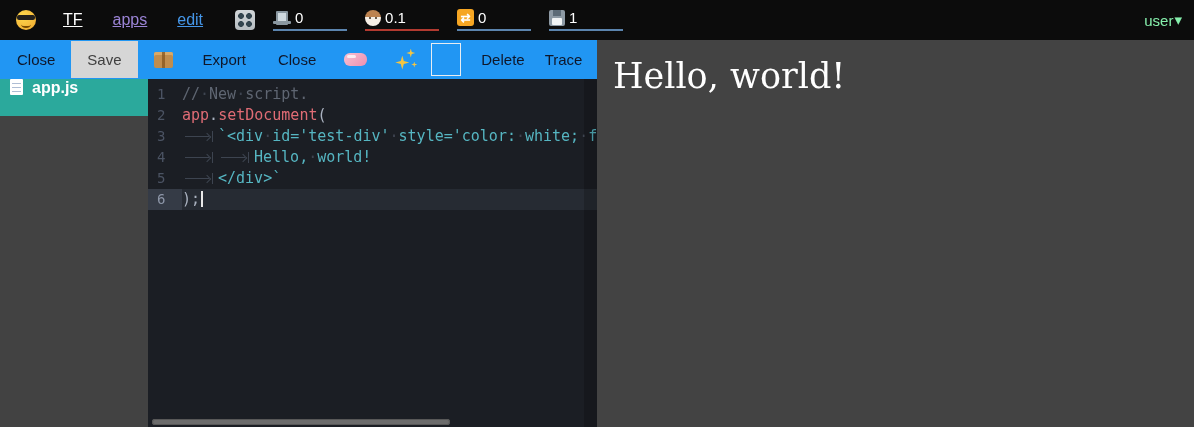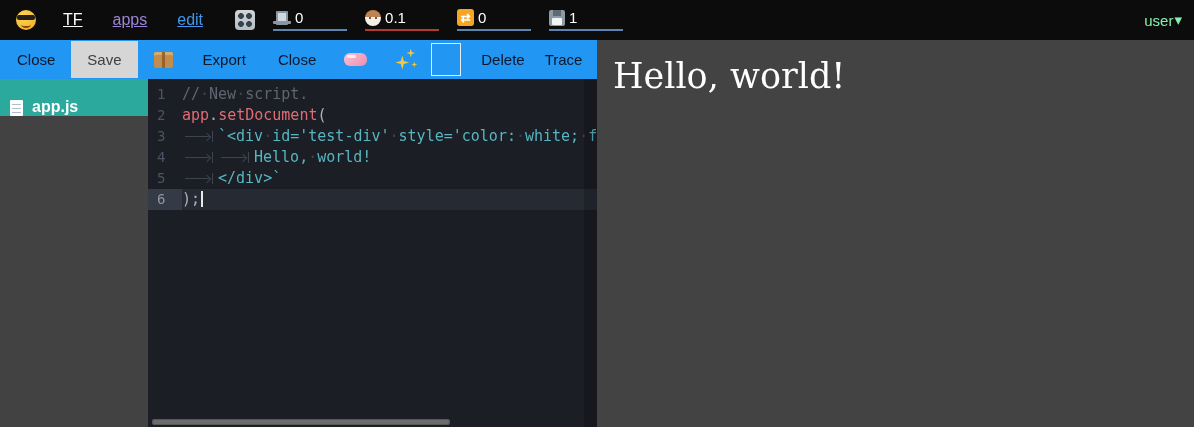--- a/index.html
+++ b/index.html
@@ -79,21 +79,21 @@
   
   .workspace { display:flex; flex:1 1 auto; min-height:0; }
 
   
   .sidebar { width:148px; background:#424242; display:flex; flex-direction:column; flex:0 0 auto; }
   .files-header { height:38px; background:#2196f3; position:relative; display:flex;
     align-items:center; justify-content:center; color:#fff; font-size:16px; flex:0 0 auto; }
   .collapse { position:absolute; right:11px; top:50%; transform:translateY(-50%); font-size:15px;
     cursor:pointer; color:#fff; }
   .file-item { height:37px; background:#2ba99c; color:#fff; font-weight:bold; font-size:16px;
-    display:flex; align-items:flex-end; gap:9px; padding-left:10px; cursor:pointer; flex:0 0 auto; }
+    display:flex; align-items:flex-start; gap:9px; padding-left:10px; cursor:pointer; flex:0 0 auto; }
   .page { width:13px; height:16px; background:#ffffff; border-radius:1px; position:relative; flex:0 0 auto; }
   .page::before { content:""; position:absolute; left:2px; right:2px; top:4px; height:9px;
     background:repeating-linear-gradient(#aebdd4 0 1.5px, rgba(0,0,0,0) 1.5px 4px); }
   .file-filler { flex:1 1 auto; }
   .sidebar-actions { background:#2196f3; flex:0 0 auto; }
   .side-action { height:36px; display:flex; align-items:center; justify-content:center; gap:9px;
     color:#fff; font-size:15px; cursor:pointer; }
   .litter { width:16px; height:16px; background:#3d6cd8; border-radius:2px; position:relative; flex:0 0 auto; }
   .litter::before { content:""; position:absolute; left:3px; top:2px; width:3px; height:3px;
     background:#fff; border-radius:50%; box-shadow:1px 5px 0 -0.5px #fff; }

